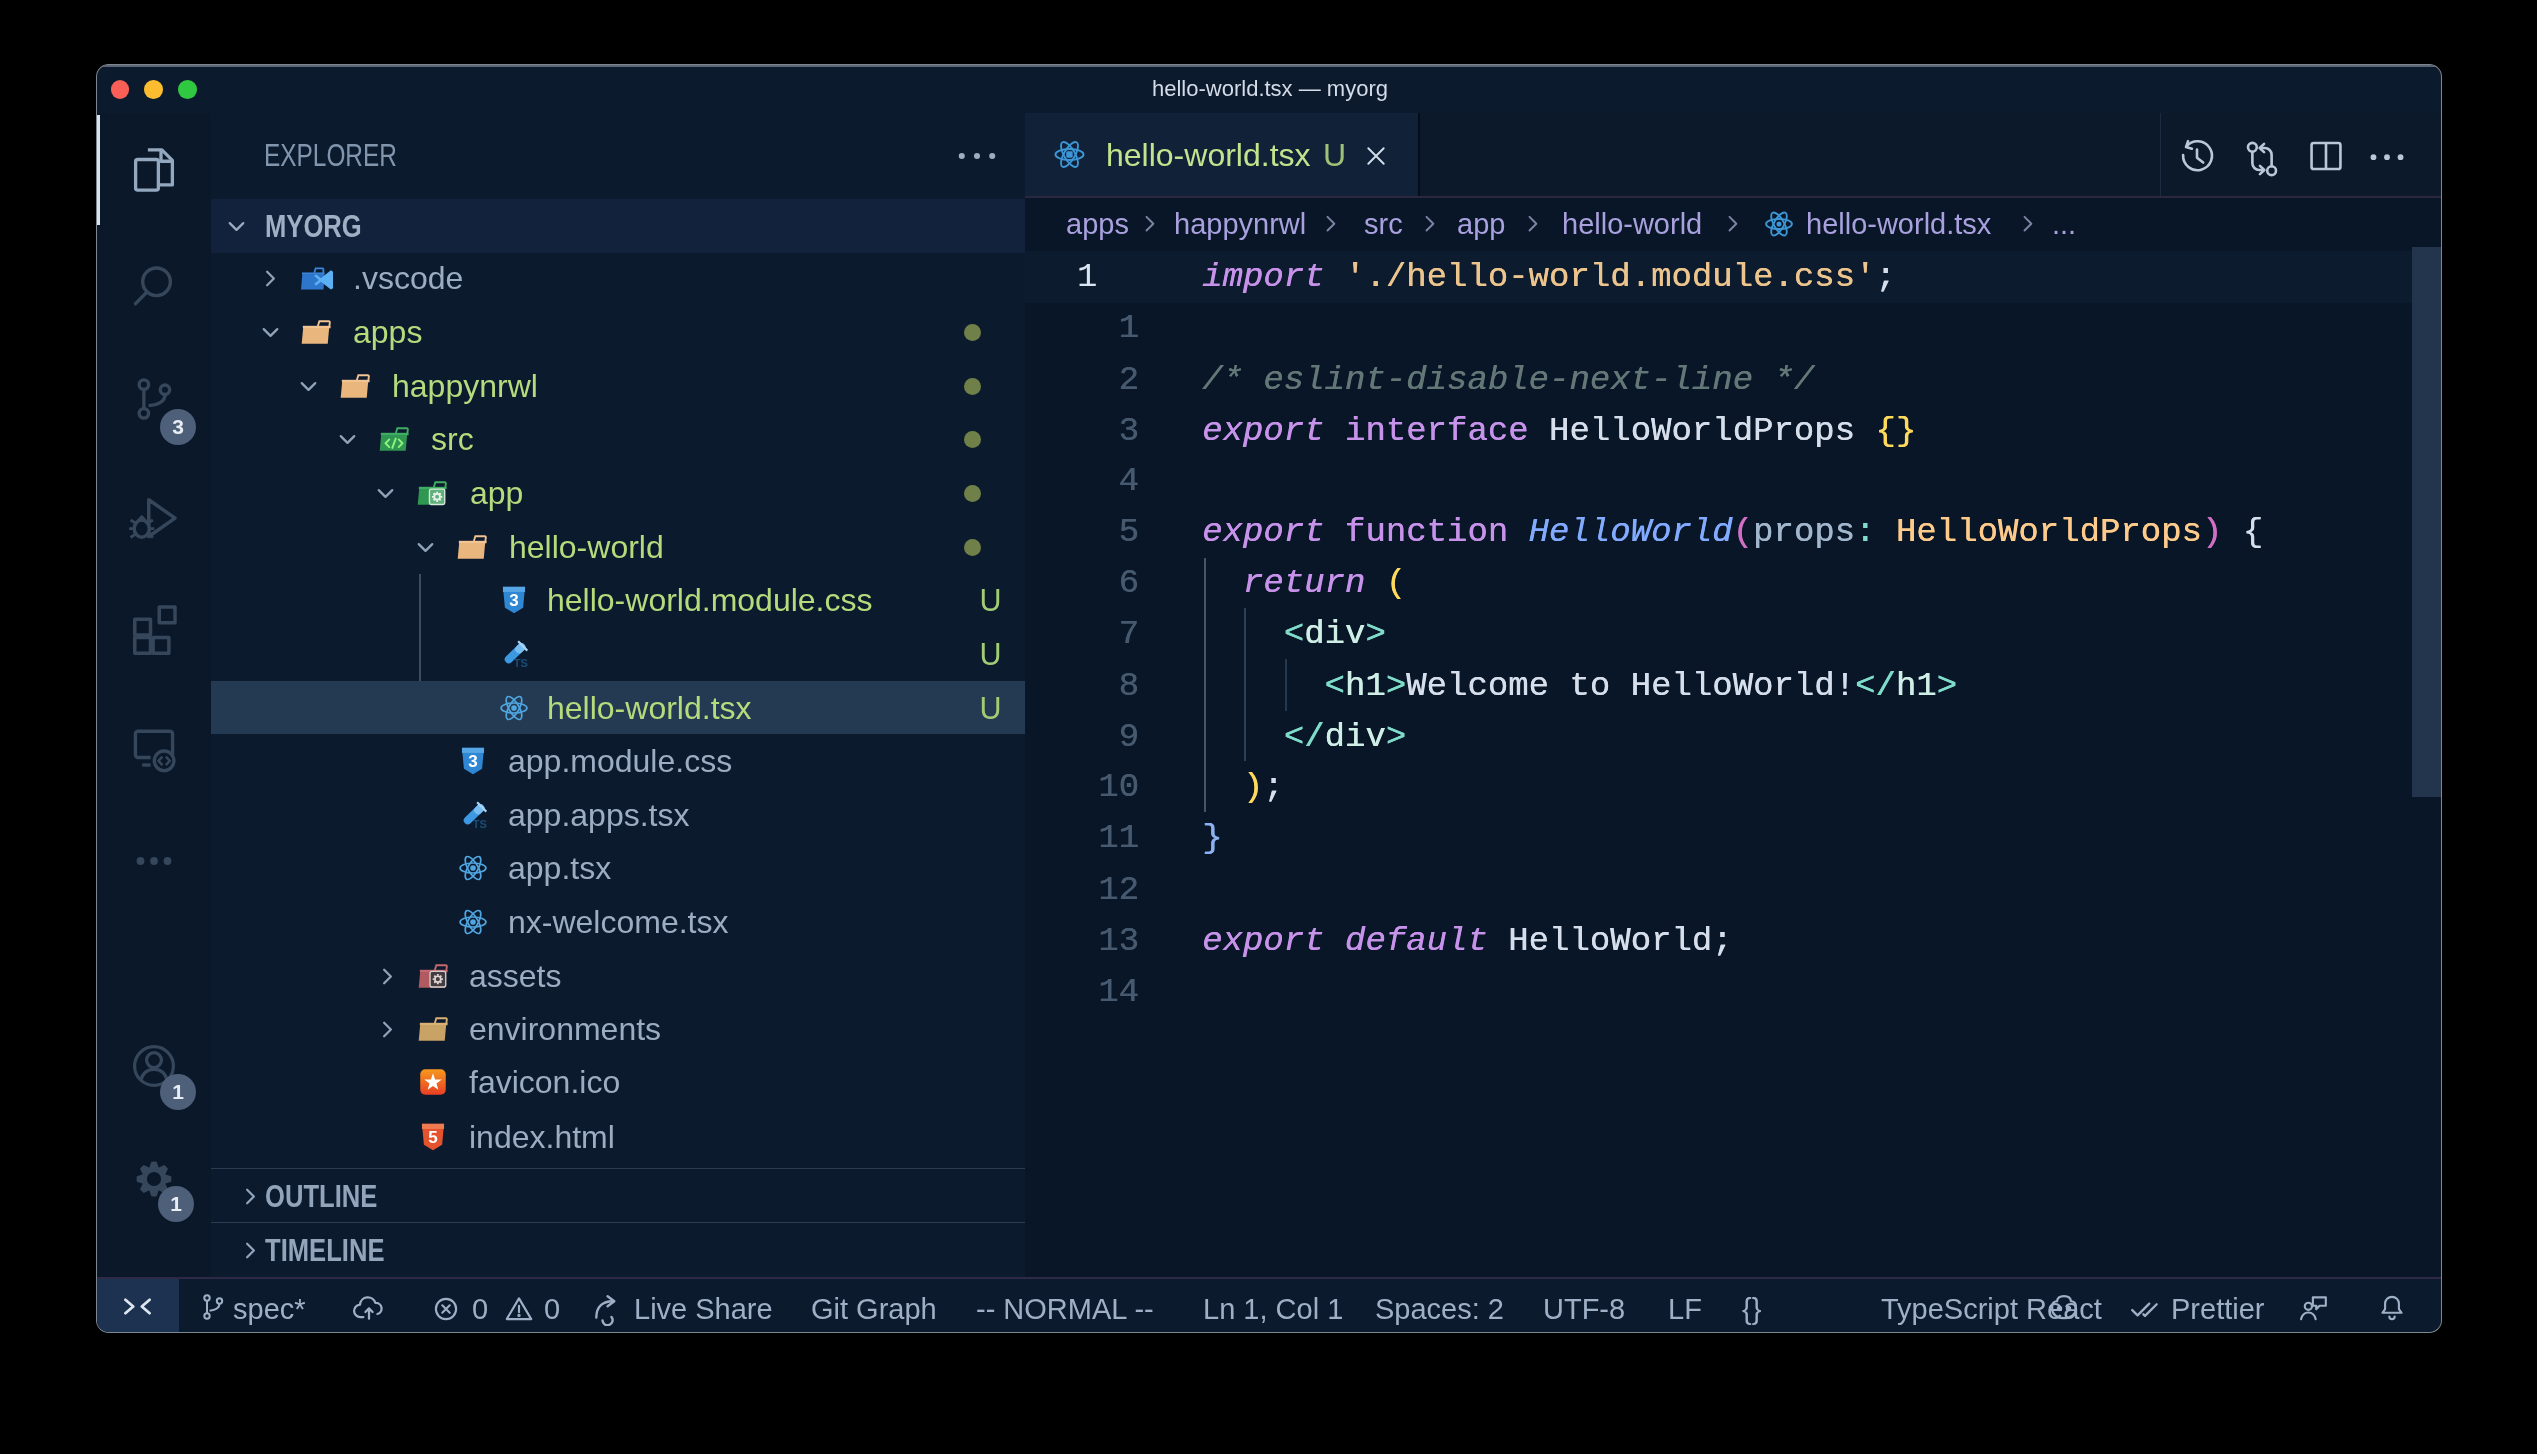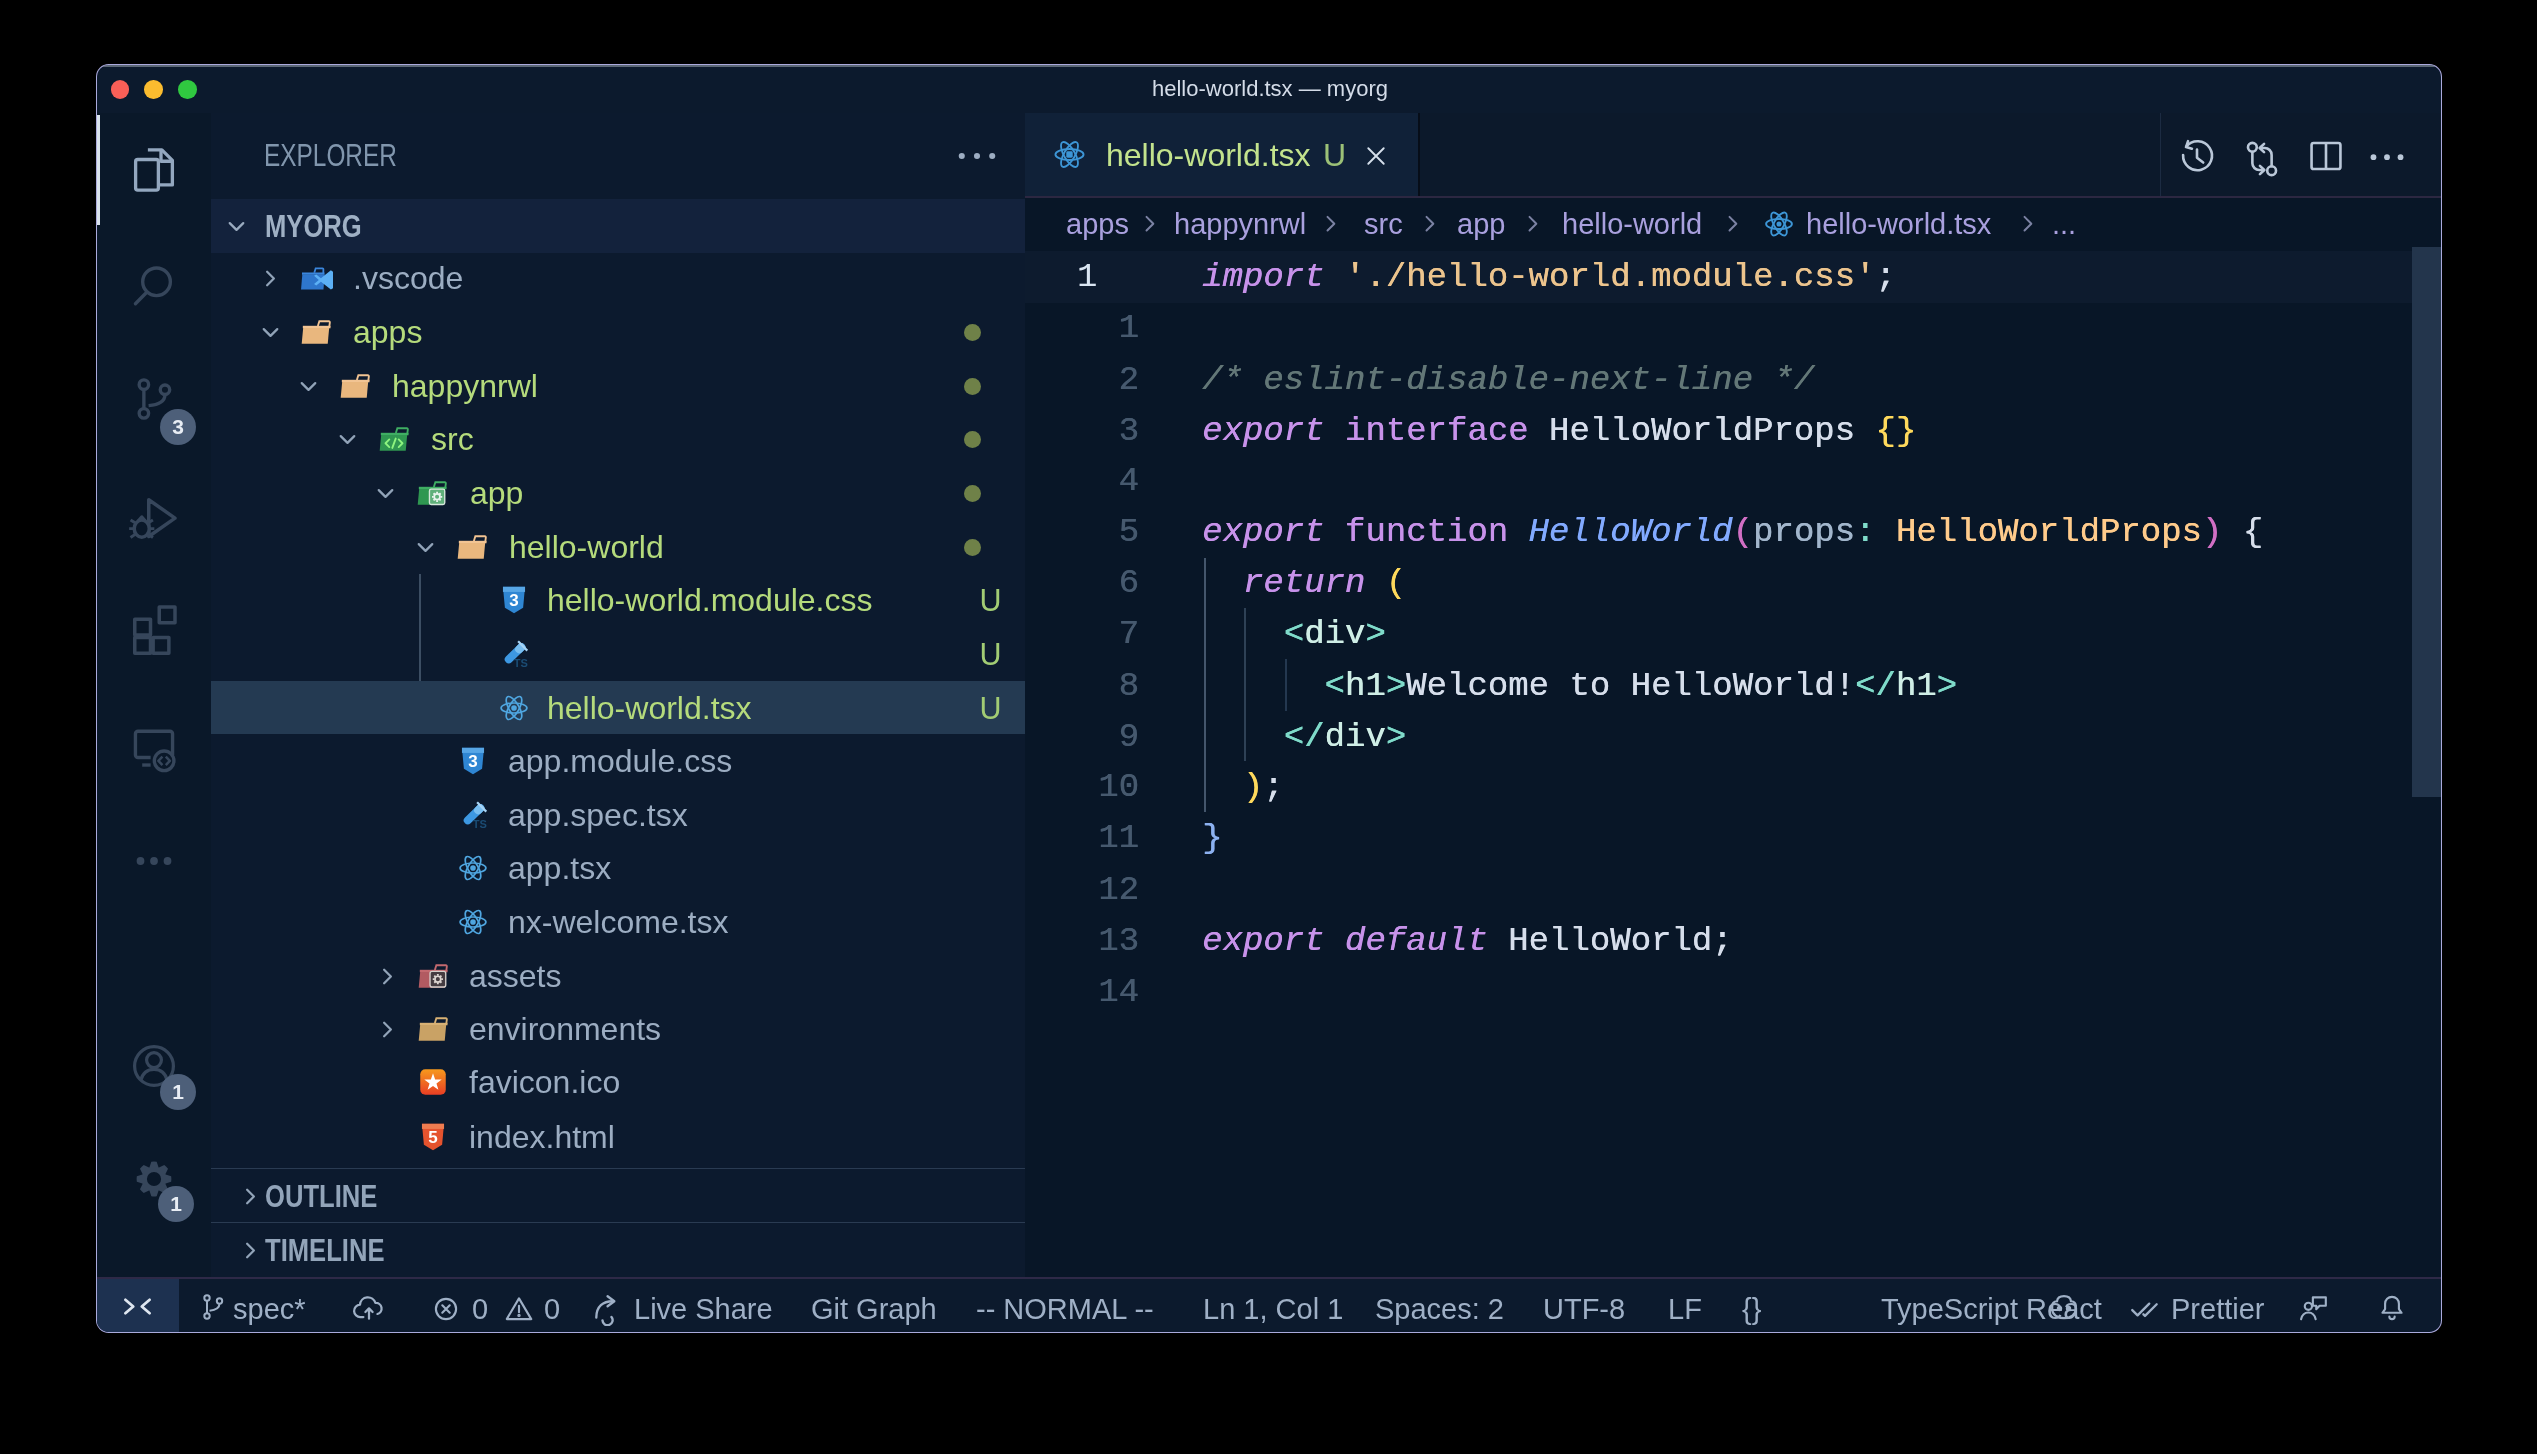--- a/index.html
+++ b/index.html
@@ -1,17 +1,17 @@
 <!DOCTYPE html>
 <html style="font-size:13.6px"><head><meta charset="utf-8"><style>
 *{margin:0;padding:0;box-sizing:border-box}
 html,body{width:2538px;height:1454px;background:#000;overflow:hidden}
 body{font-family:"Liberation Sans",sans-serif;position:relative}
 .abs{position:absolute}
-#win{position:absolute;left:96px;top:64px;width:2346px;height:1269px;background:#c4b5fd;border-radius:12.7px;overflow:hidden;border:1.7px solid rgba(140,158,180,.45)}
+#win{position:absolute;left:96px;top:64px;width:2346px;height:1269px;background:#737373;border-radius:12.7px;overflow:hidden;border:1.7px solid rgba(140,158,180,.45)}
 #titlebar{position:absolute;left:0;top:0;width:2346px;height:48px;background:#0c1a2d}
 .tl{position:absolute;top:15.3px;width:18.6px;height:18.6px;border-radius:50%}
 #title{position:absolute;left:0;top:0;width:2346px;height:48px;line-height:48px;text-align:center;font-size:22px;color:#d4dce8}
 #activity{position:absolute;left:0;top:48px;width:114px;height:1164px;background:#0a1829}
 #sidebar{position:absolute;left:114px;top:48px;width:814px;height:1164px;background:#0c1a2e}
 #editor{position:absolute;left:928px;top:48px;width:1418px;height:1164px;background:#081627;overflow:hidden}
 #statusbar{position:absolute;left:0;top:1212px;width:2346px;height:57px;background:#0c1a2d;border-top:2.5px solid #2e2947;color:#9fb0c6;font-size:29px}
 .sbi{position:absolute;top:2.5px;height:54px;line-height:54px;white-space:nowrap}
 .badge{position:absolute;width:36px;height:36px;border-radius:50%;background:#51627c;color:#e8edf4;font-size:21px;font-weight:bold;text-align:center;line-height:36px}
 .trow{position:absolute;left:0;width:814px;height:54px}
@@ -244,21 +244,21 @@
 </div>
 <div class="trow" style="top:675px">
 <svg style="left:245px;top:10.2px" width="34" height="34" viewBox="0 0 40 40">
           <g transform="rotate(46 20 20)">
             <rect x="15.5" y="3.5" width="9.5" height="30" rx="4.7" fill="#3d98e2"></rect>
             <rect x="15.5" y="3.5" width="9.5" height="13" rx="4.7" fill="#77bdf0"></rect>
             <path d="M12.5 6 h15.5" stroke="#a8d4f5" stroke-width="2.6"></path>
           </g>
           <text x="28" y="35" font-size="13" font-weight="bold" fill="#1b4c74" text-anchor="middle" font-family="Liberation Sans">TS</text>
         </svg>
-<span class="nm gray" style="left:297px">app.spec.tsx</span>
+<span class="nm gray" style="left:297px">app.apps.tsx</span>
 </div>
 <div class="trow" style="top:728px">
 <svg style="left:245px;top:10.2px" width="34" height="34" viewBox="0 0 40 40">
           <g stroke="#4fa6e0" stroke-width="2" fill="none">
             <ellipse cx="20" cy="20" rx="15.2" ry="5.9"></ellipse>
             <ellipse cx="20" cy="20" rx="15.2" ry="5.9" transform="rotate(60 20 20)"></ellipse>
             <ellipse cx="20" cy="20" rx="15.2" ry="5.9" transform="rotate(120 20 20)"></ellipse>
           </g>
           <circle cx="20" cy="20" r="3.3" fill="#4fa6e0"></circle>
         </svg>

